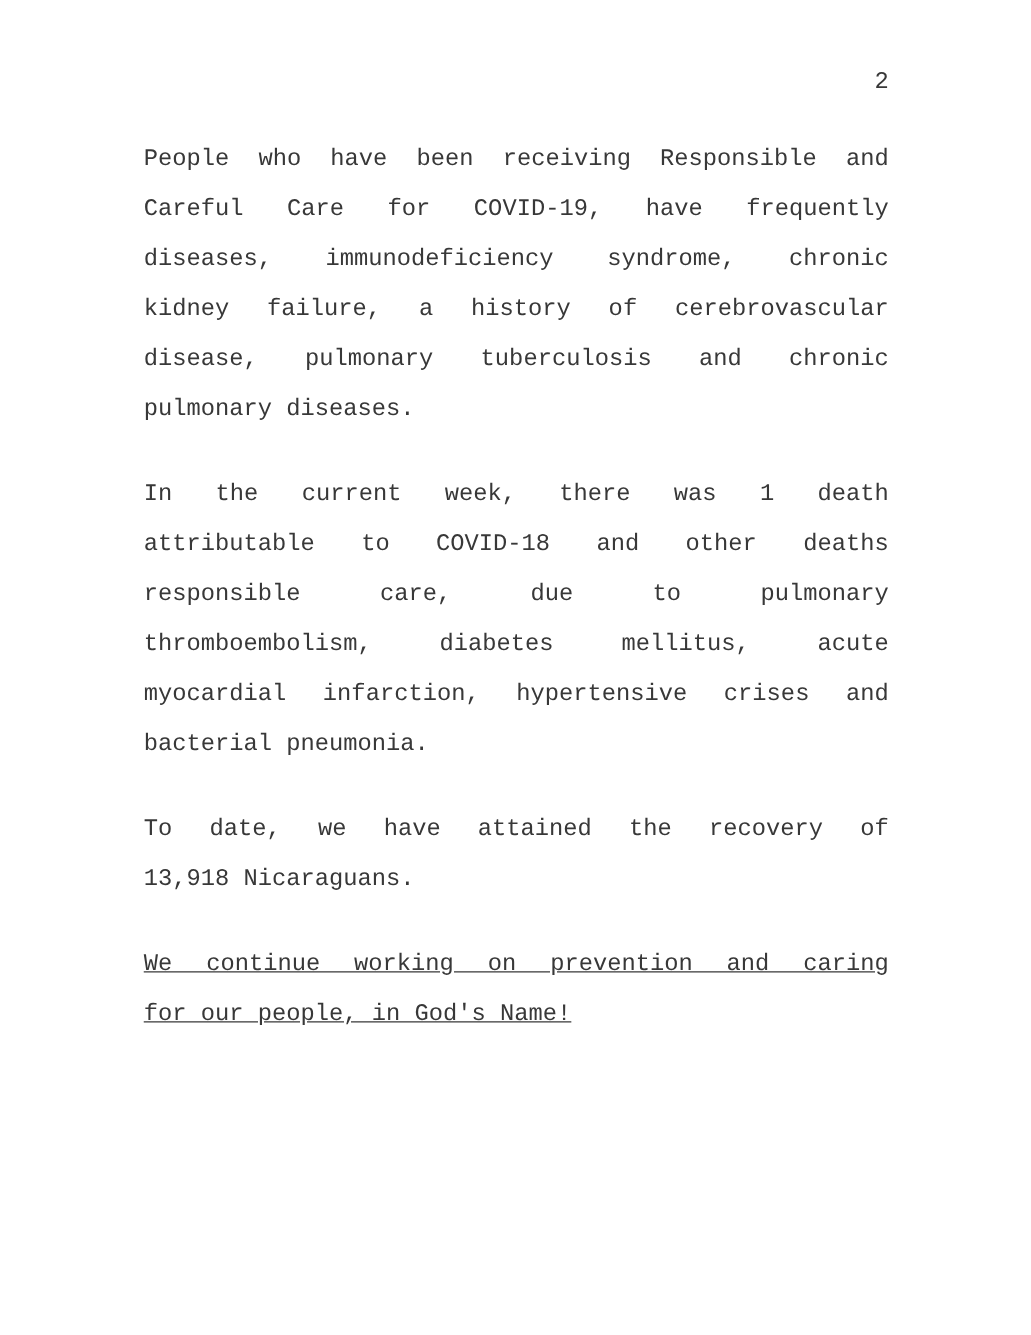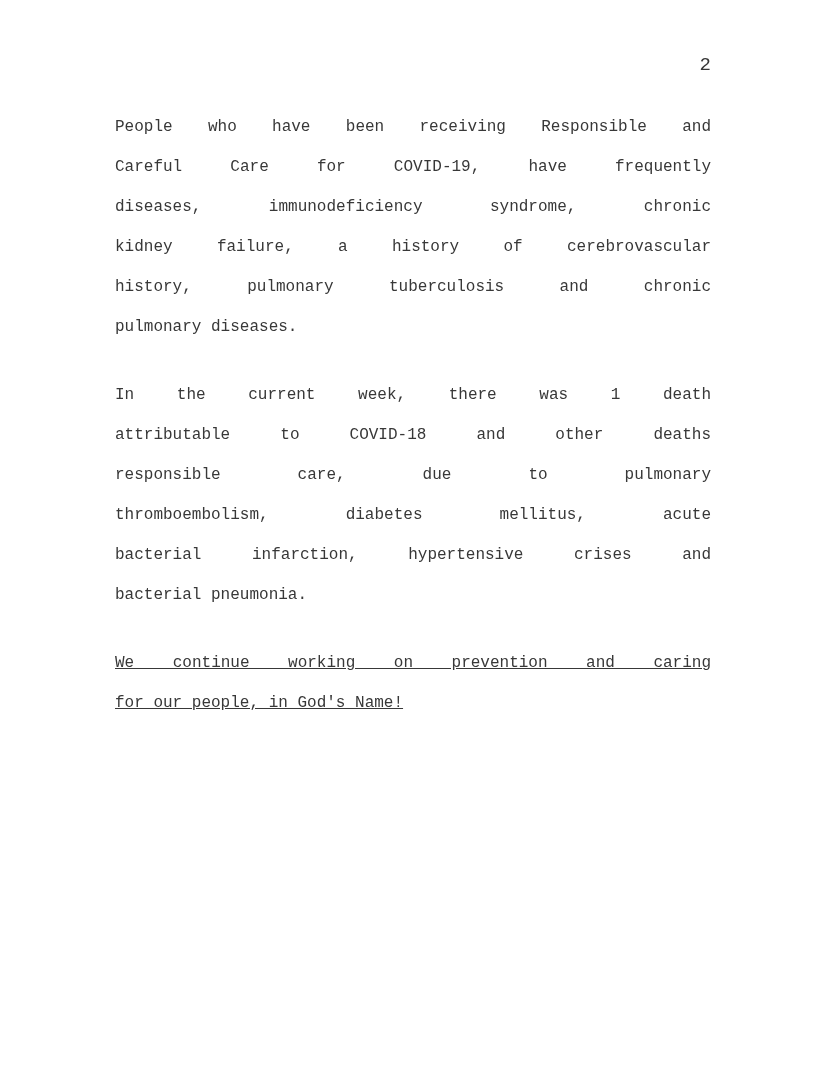--- a/index.html
+++ b/index.html
@@ -21,21 +21,21 @@
   .page-number {
     font-size: 19px;
     line-height: 24px;
     text-align: right;
   }
   .content {
     margin-top: 30px;
   }
   .paragraph {
     margin: 0 0 28px 0;
-    font-size: 16px;
+    font-size: 19px;
     line-height: 40px;
   }
   .paragraph:last-child {
     margin-bottom: 0;
     text-decoration: underline;
   }
   .line {
     text-align: justify;
     text-align-last: justify;
     white-space: normal;
@@ -48,29 +48,33 @@
 <body>
 
 <div class="page">
   <div class="page-number">2</div>
   <div class="content">
       <div class="paragraph">
         <div class="line">People who have been receiving Responsible and</div>
         <div class="line">Careful Care for COVID-19, have frequently</div>
         <div class="line">diseases, immunodeficiency syndrome, chronic</div>
         <div class="line">kidney failure, a history of cerebrovascular</div>
-        <div class="line">history, pulmonary tuberculosis and chronic</div>
+        <div class="line">disease, pulmonary tuberculosis and chronic</div>
         <div class="line last">pulmonary diseases.</div>
       </div>
       <div class="paragraph">
         <div class="line">In the current week, there was 1 death</div>
         <div class="line">attributable to COVID-18 and other deaths</div>
         <div class="line">responsible care, due to pulmonary</div>
         <div class="line">thromboembolism, diabetes mellitus, acute</div>
-        <div class="line">bacterial infarction, hypertensive crises and</div>
+        <div class="line">myocardial infarction, hypertensive crises and</div>
         <div class="line last">bacterial pneumonia.</div>
+      </div>
+      <div class="paragraph">
+        <div class="line">To date, we have attained the recovery of</div>
+        <div class="line last">13,918 Nicaraguans.</div>
       </div>
       <div class="paragraph">
         <div class="line">We continue working on prevention and caring</div>
         <div class="line last">for our people, in God's Name!</div>
       </div>
     </div>
 </div>
 
 </body></html>

